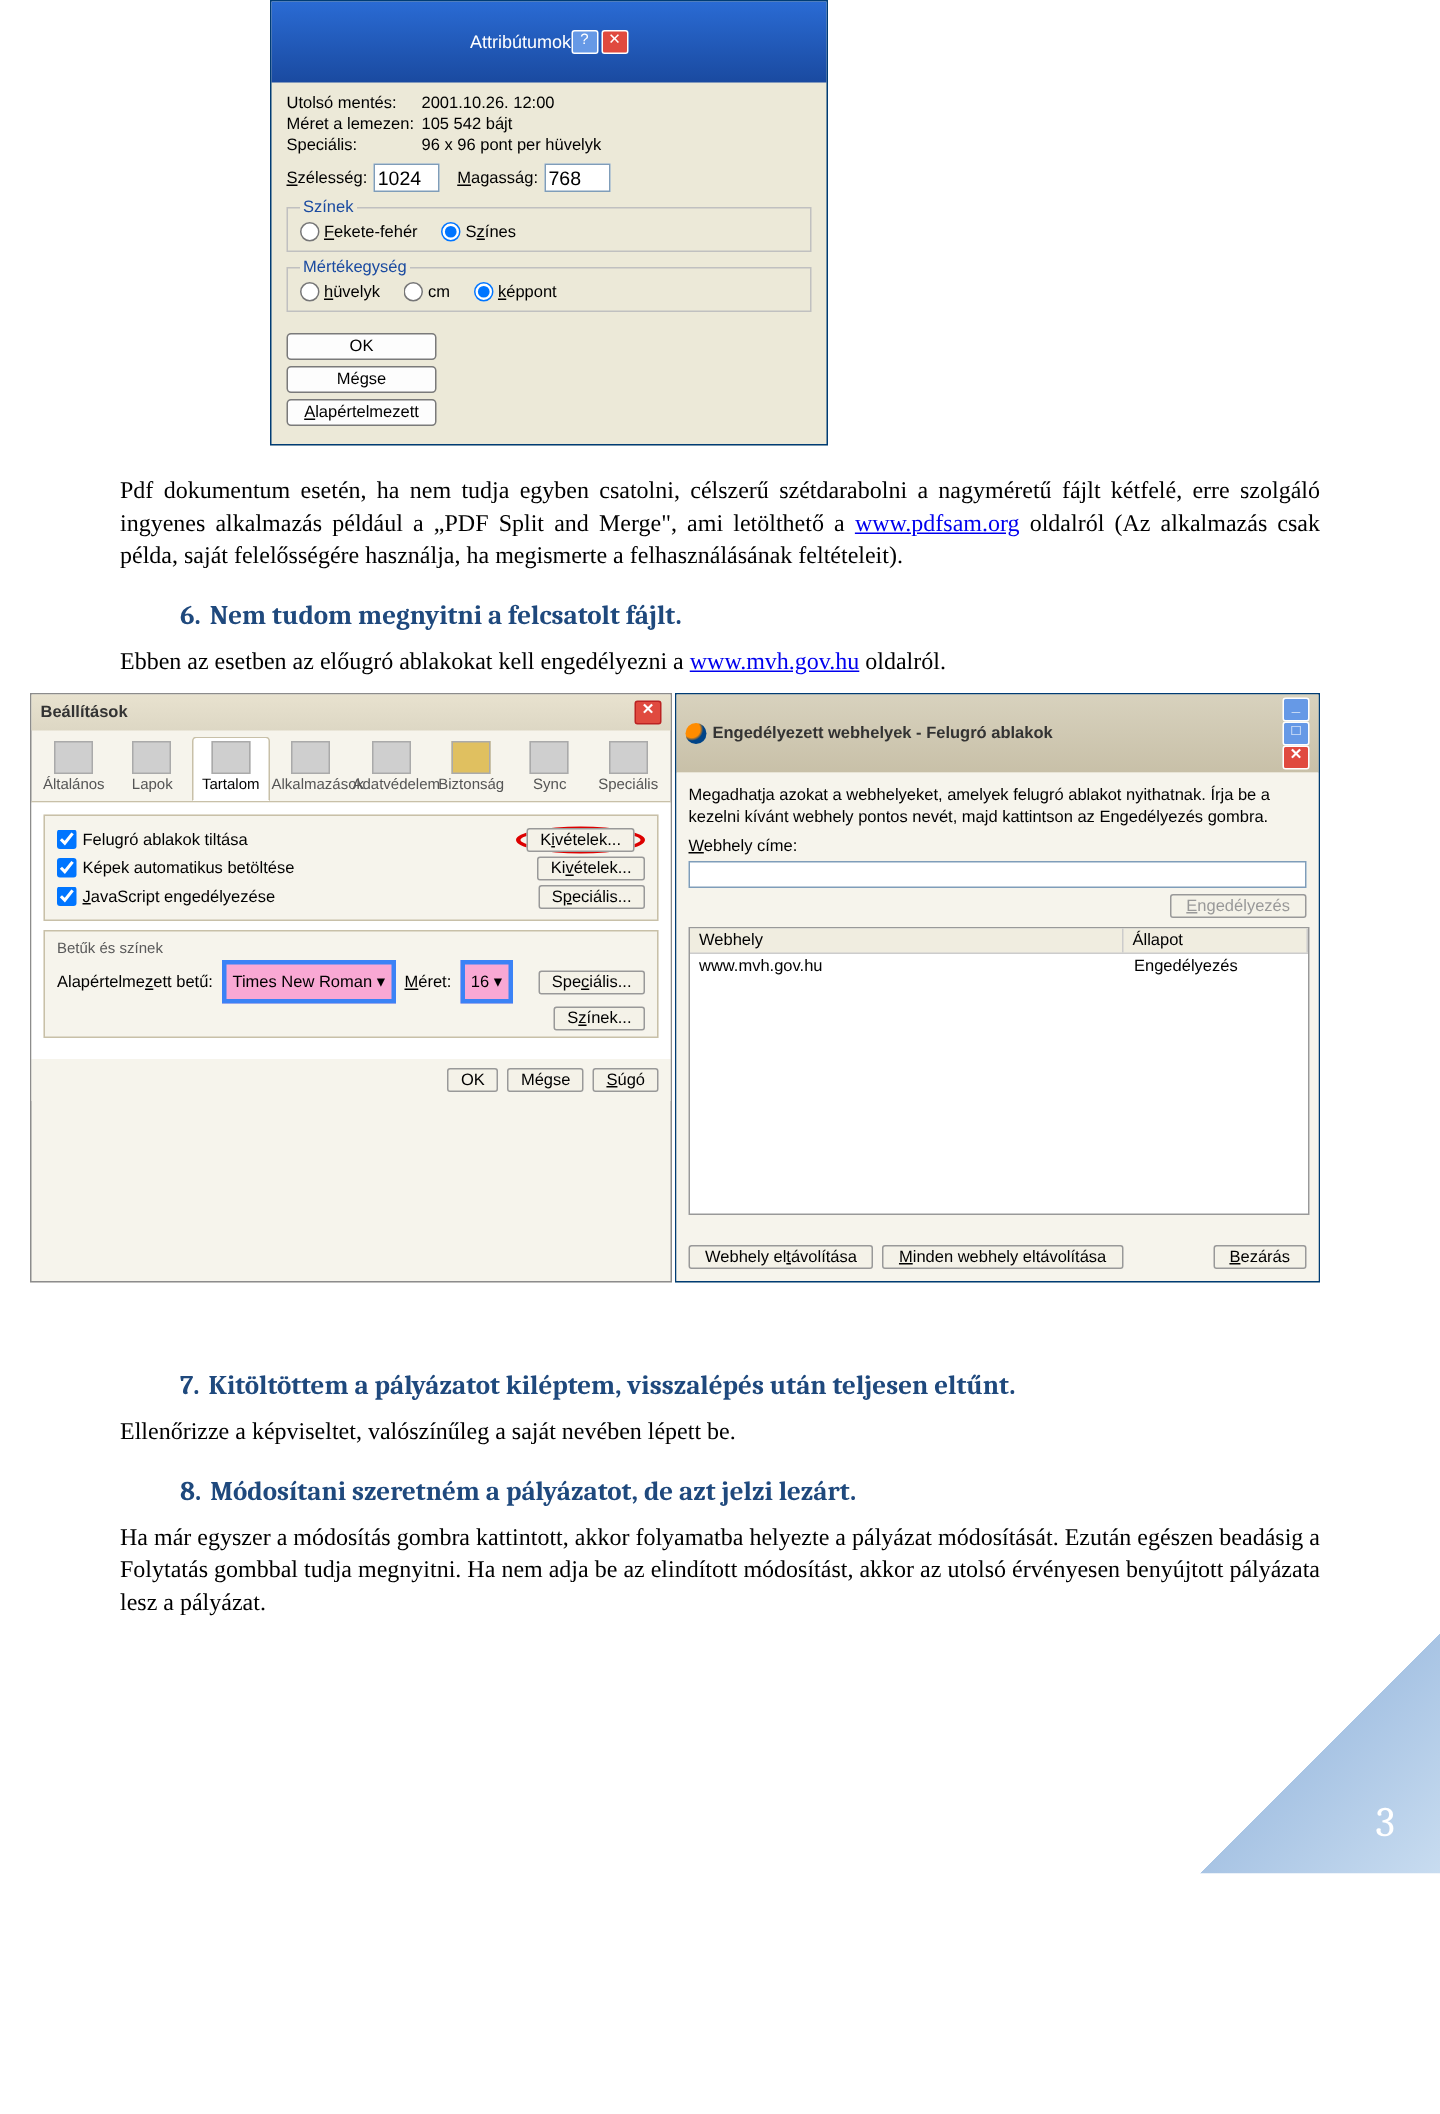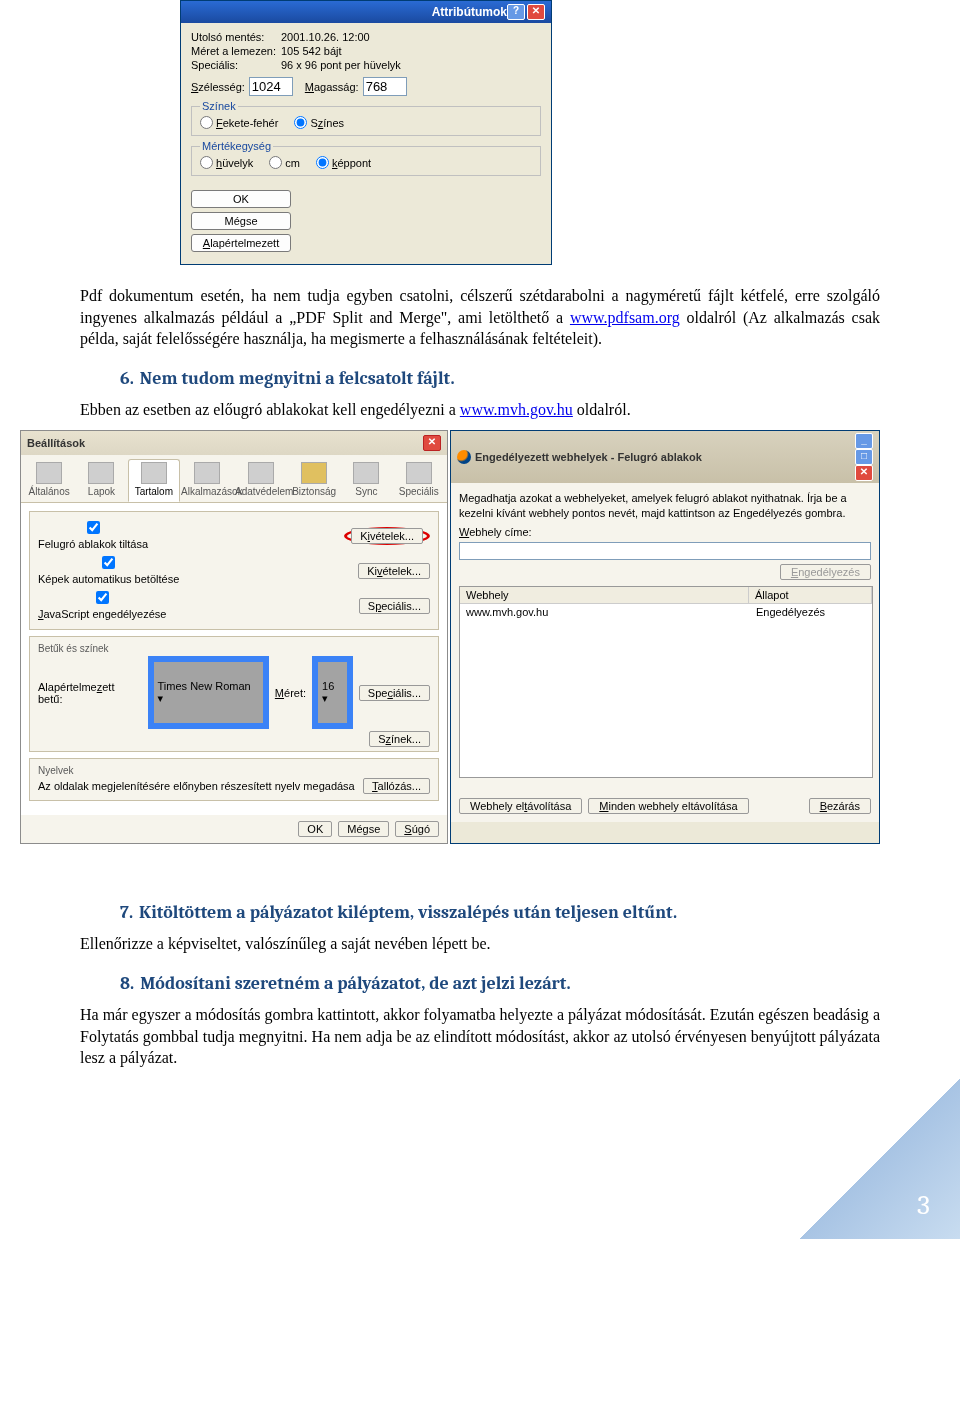--- a/index.html
+++ b/index.html
@@ -25,26 +25,26 @@
     width: 370px;
     border: 1px solid #003c74;
     background: #ece9d8;
     font-family: Tahoma, sans-serif;
     font-size: 11px;
     color: #000;
   }
   .titlebar {
     background: linear-gradient(#2a6bd4,#1a4aa0);
     color: #fff;
-    font-weight: bold;
+    font-weight: normal;
     font-size: 12px;
-    padding: 3px 6px;
+    padding: 19px 6px;
     display: flex;
     align-items: center;
-    justify-content: flex-end;
+    justify-content: center;
   }
   .titlebar .win-btns { display: flex; gap: 2px; }
   .win-btn {
     width: 16px; height: 14px;
     border: 1px solid #fff;
     border-radius: 2px;
     font-size: 10px;
     line-height: 12px;
     text-align: center;
     background: #6699e6;
@@ -146,34 +146,34 @@
     border-color: #c8c0a8;
     border-bottom-color: #fff;
     color: #000;
   }
   .tool-icon {
     width: 24px; height: 20px; margin: 0 auto 2px auto;
     background: #cfcfcf; border: 1px solid #aaa;
   }
   .settings-body { background: #fff; padding: 8px; }
   .settings-section { border: 1px solid #c8c0a8; background:#f6f4ec; padding:6px 8px; margin-bottom:6px; font-size:11px; }
-  .chk { display:flex; align-items:center; gap:4px; margin:3px 0;flex-direction:column; }
+  .chk { display:flex; align-items:center; gap:4px; margin:3px 0; }
   .chk input { margin:0; }
   .small-btn {
     border:1px solid #999; background:#f4f2e8; padding:1px 8px; font-size:11px; border-radius:2px;
   }
   .red-oval {
     border: 3px solid #d00;
     border-radius: 50%;
     padding: 0 4px;
     display: inline-block;
   }
   .sec-title { color:#5a5a5a; font-size:10px; margin-bottom:2px; }
   .font-row { display:flex; align-items:center; gap:6px; }
-  .font-select { border:6px solid #3b82f6; background:#a3a3a3; padding:18px 4px; font-size:11px; }
+  .font-select { border:3px solid #3b82f6; background:#f9a8d4; padding:5px 4px; font-size:11px; }
   .settings-bottom { display:flex; justify-content:flex-end; gap:6px; padding:6px 8px; background:#f6f4ec; }
 
   
   .popup-dlg {
     width: 440px;
     border: 1px solid #003c74;
     background: #ece9d8;
   }
   .popup-title {
     background: linear-gradient(#d8d2be,#c8c0a8);
@@ -366,27 +366,20 @@
               <span class="font-select"><span>Times New Roman</span> ▾</span>
               <span><u>M</u>éret:</span>
               <span class="font-select"><span>16</span> ▾</span>
             </div>
             <span class="small-btn">Spe<u>c</u>iális...</span>
           </div>
           <div style="text-align:right;margin-top:4px">
             <span class="small-btn">S<u>z</u>ínek...</span>
           </div>
         </div>
-        <div class="settings-section">
-          <div class="sec-title">Nyelvek</div>
-          <div style="display:flex;justify-content:space-between;align-items:center">
-            <span>Az oldalak megjelenítésére előnyben részesített nyelv megadása</span>
-            <span class="small-btn"><u>T</u>allózás...</span>
-          </div>
-        </div>
       </div>
       <div class="settings-bottom">
         <span class="small-btn">OK</span>
         <span class="small-btn">Mégse</span>
         <span class="small-btn"><u>S</u>úgó</span>
       </div>
     </div>
 
     <div class="popup-dlg">
       <div class="popup-title">

